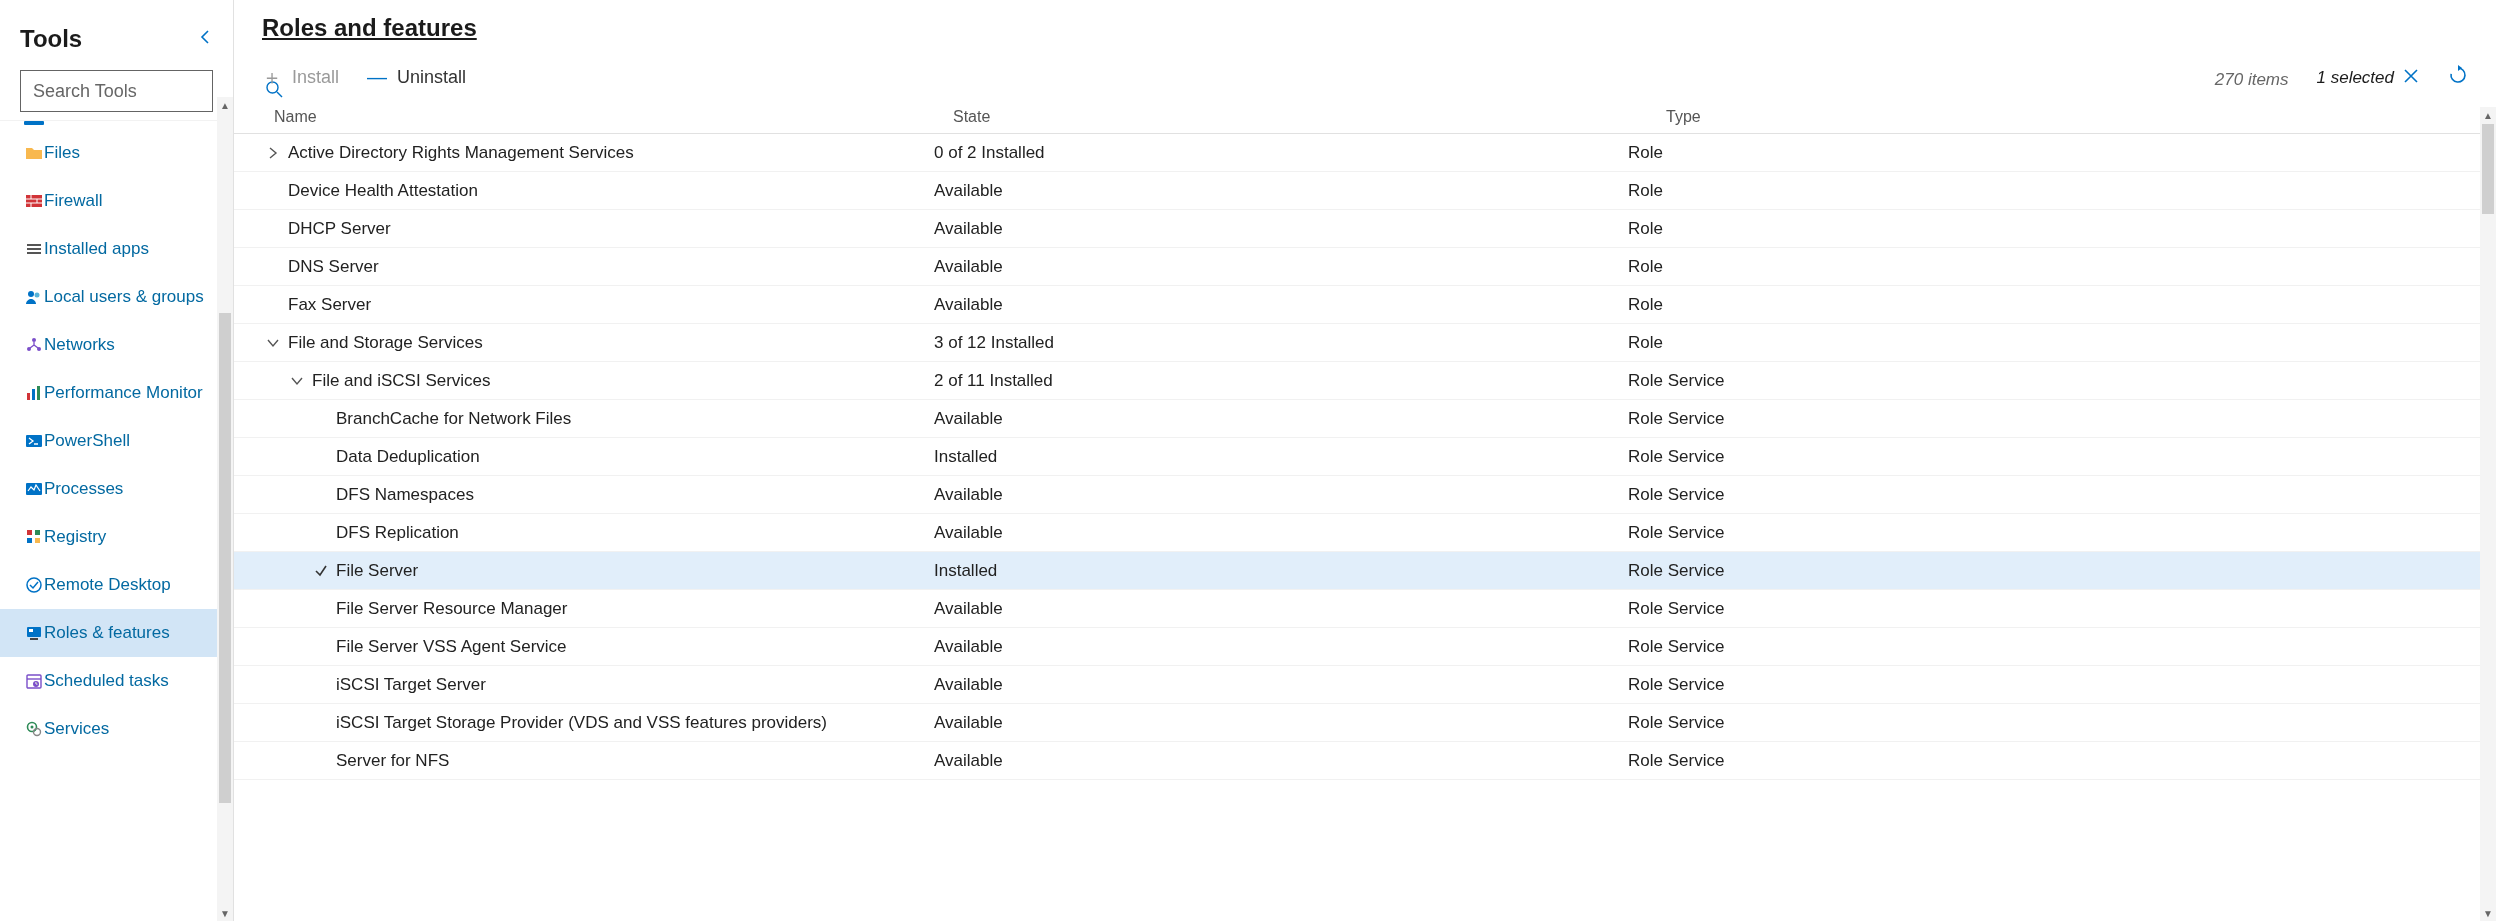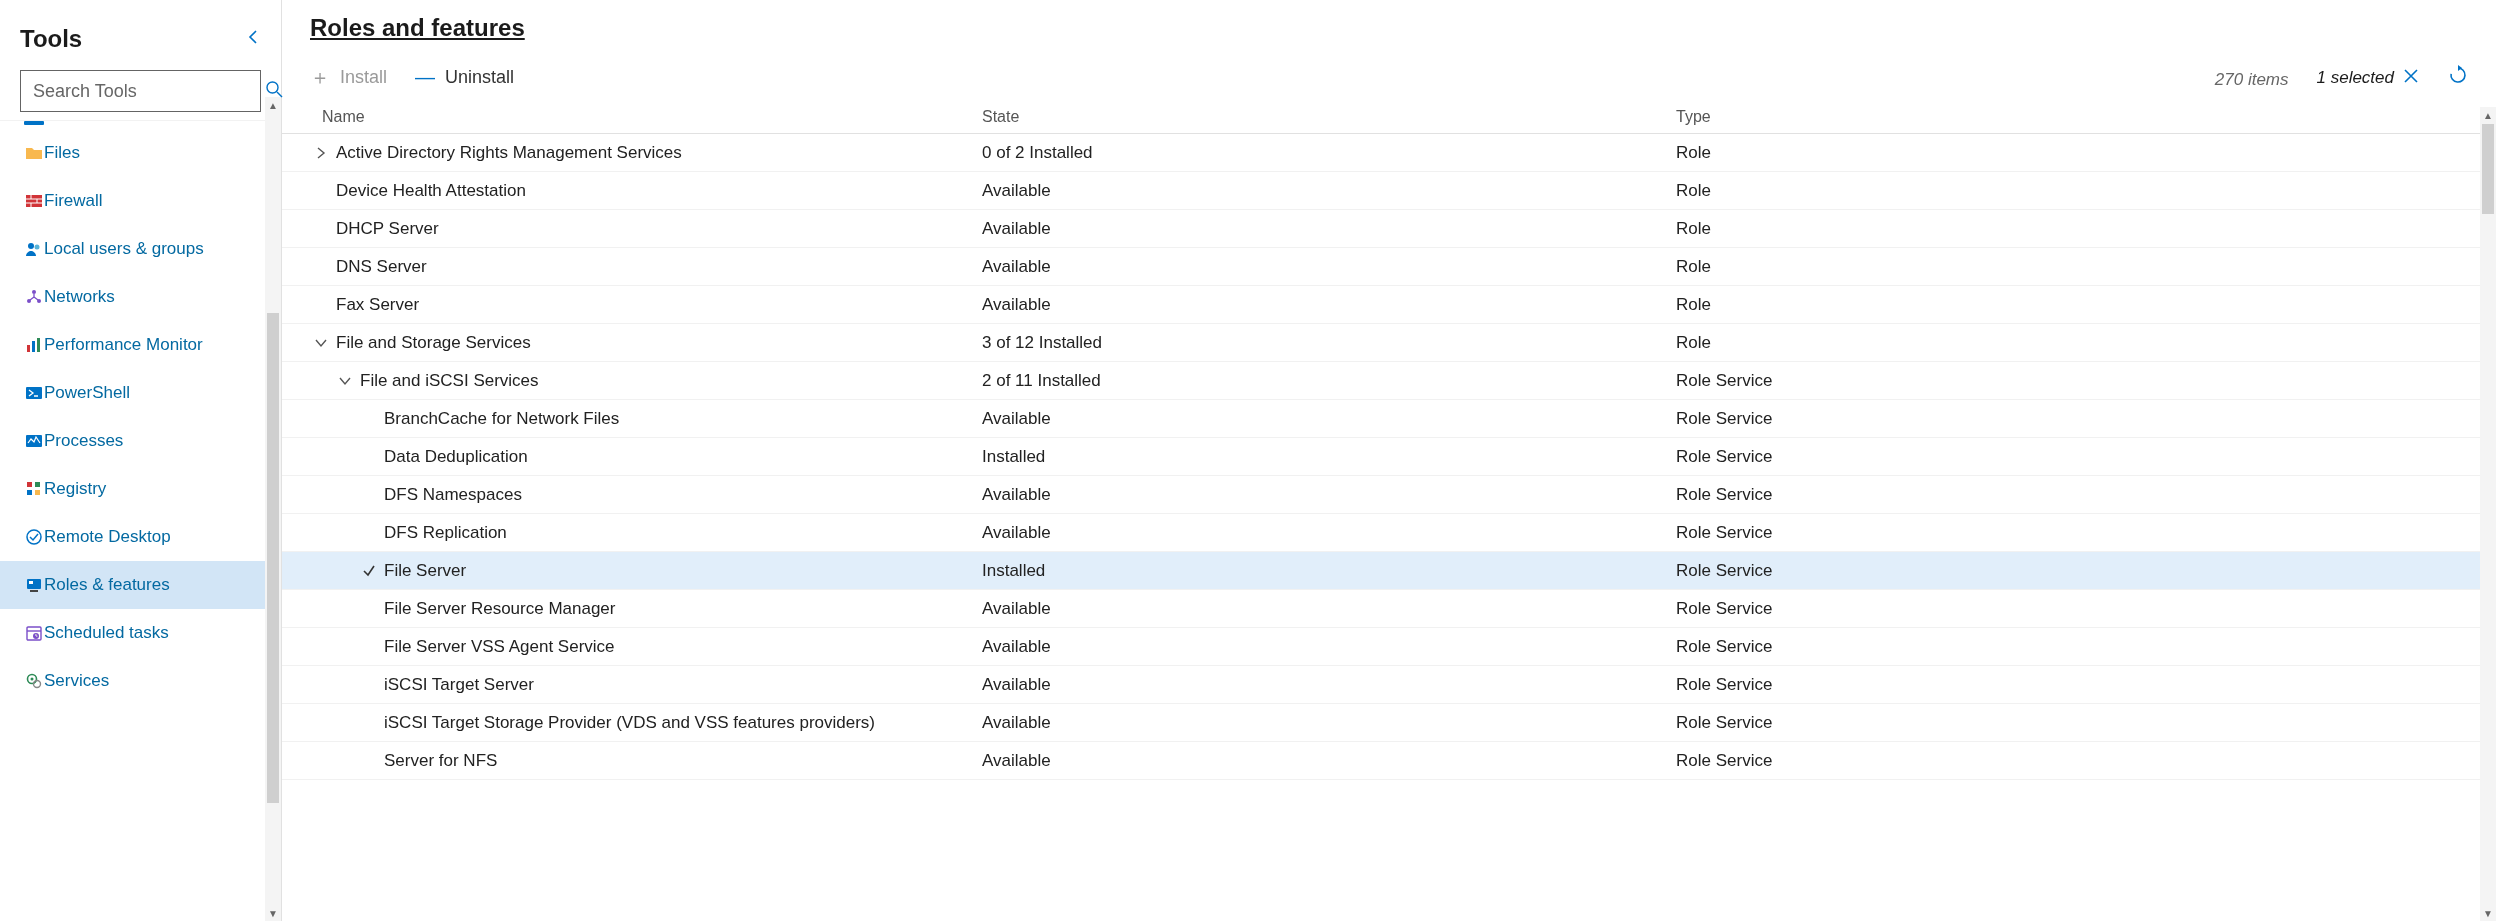--- a/index.html
+++ b/index.html
@@ -1,19 +1,19 @@
 <!DOCTYPE html>
 <html><head>
 <meta charset="utf-8">
 <style>
   * { box-sizing: border-box; margin: 0; padding: 0; font-family: "Segoe UI", Arial, sans-serif; }
   body { width: 2496px; height: 921px; background: #ffffff; overflow: hidden; display: flex; }
 
   
-  .sidebar { width: 282px; height: 921px; border-right: 1px solid #e1e1e1; display: flex; flex-direction: column; position: relative; }
+  .sidebar { width: 234px; height: 921px; border-right: 1px solid #e1e1e1; display: flex; flex-direction: column; position: relative; }
   .sidebar-header { display: flex; align-items: center; justify-content: space-between; padding: 18px 20px 0 20px; height: 60px; }
   .sidebar-title { font-size: 24px; font-weight: 600; color: #1b1b1b; }
   .collapse-icon { color: #0072c6; }
 
   .search-wrap { padding: 10px 20px 8px 20px; }
   .search-box { display: flex; align-items: center; width: 100%; height: 42px; border: 1px solid #646464; padding: 0 12px; }
   .search-input { flex: 1; border: none; outline: none; font-size: 18px; color: #333; background: transparent; }
   .search-input::placeholder { color: #666; }
   .search-icon { color: #0072c6; }
 
@@ -37,21 +37,21 @@
   .action-row { display: flex; align-items: center; height: 46px; padding: 0 28px 0 14px; }
   .action-btn { display: flex; align-items: center; gap: 10px; padding: 6px 14px; font-size: 18px; color: #333; cursor: pointer; }
   .action-btn.disabled { color: #9a9a9a; cursor: default; }
   .plus-ic,.minus-ic{font-size:20px;line-height:1;}
   .status-right { margin-left: auto; display: flex; align-items: flex-end; gap: 28px; font-size: 17px; }
   .items-count { color:#666; font-style: italic; }
   .sel-wrap { display:flex; align-items:center; gap:8px; color:#1b1b1b; font-style: italic; }
   .sel-x { color:#0072c6; cursor:pointer; }
   .refresh-ic { color:#0072c6; cursor:pointer; }
 
-  .grid-head { display:flex; align-items:center; height:34px; border-bottom:1px solid #e1e1e1; padding-right:18px; font-size:16px; color:#555; }
+  .grid-head { display:flex; align-items:center; height:34px; border-bottom:1px solid #e1e1e1; padding-right:18px; font-size:16px; color:#555;gap:19px; }
   .col-name  { padding-left:40px; flex:0 0 700px; }
   .col-state { flex:0 0 694px; }
   .col-type  { flex:1; }
 
   .grid-body { flex:1; overflow-y:auto; position:relative; }
   .row { display:flex; align-items:center; height:38px; border-bottom:1px solid #f1f1f1; font-size:17px; color:#222; padding-right:18px; }
   .row.selected { background:#e1eefa; }
   .row .c-name  { flex:0 0 700px; display:flex; align-items:center; gap:6px; }
   .row .c-state { flex:0 0 694px; }
   .row .c-type  { flex:1; }
@@ -100,20 +100,28 @@
           <span>Files</span>
         </div>
         <div class="tool-item">
           <span class="tool-icon">
             <svg class="t-ic" viewBox="0 0 18 18">
               <rect x="1" y="3" width="16" height="12" fill="#d13438"></rect>
               <path d="M1 7h16M1 11h16M6 3v4M12 7v4M6 11v4" stroke="#fff" stroke-width="1"></path>
             </svg>
           </span>
           <span>Firewall</span>
+        </div>
+        <div class="tool-item">
+          <span class="tool-icon">
+            <svg class="t-ic" viewBox="0 0 18 18">
+              <path d="M2 5h14M2 9h14M2 13h14" stroke="#555" stroke-width="2"></path>
+            </svg>
+          </span>
+          <span>Installed apps</span>
         </div>
         <div class="tool-item">
           <span class="tool-icon">
             <svg class="t-ic" viewBox="0 0 18 18">
               <circle cx="6" cy="6" r="3" fill="#0072c6"></circle>
               <circle cx="12" cy="7" r="2.5" fill="#59b4d9"></circle>
               <path d="M1 16c0-3 3-5 5-5s5 2 5 5" fill="#0072c6"></path>
             </svg>
           </span>
           <span>Local users &amp; groups</span>

